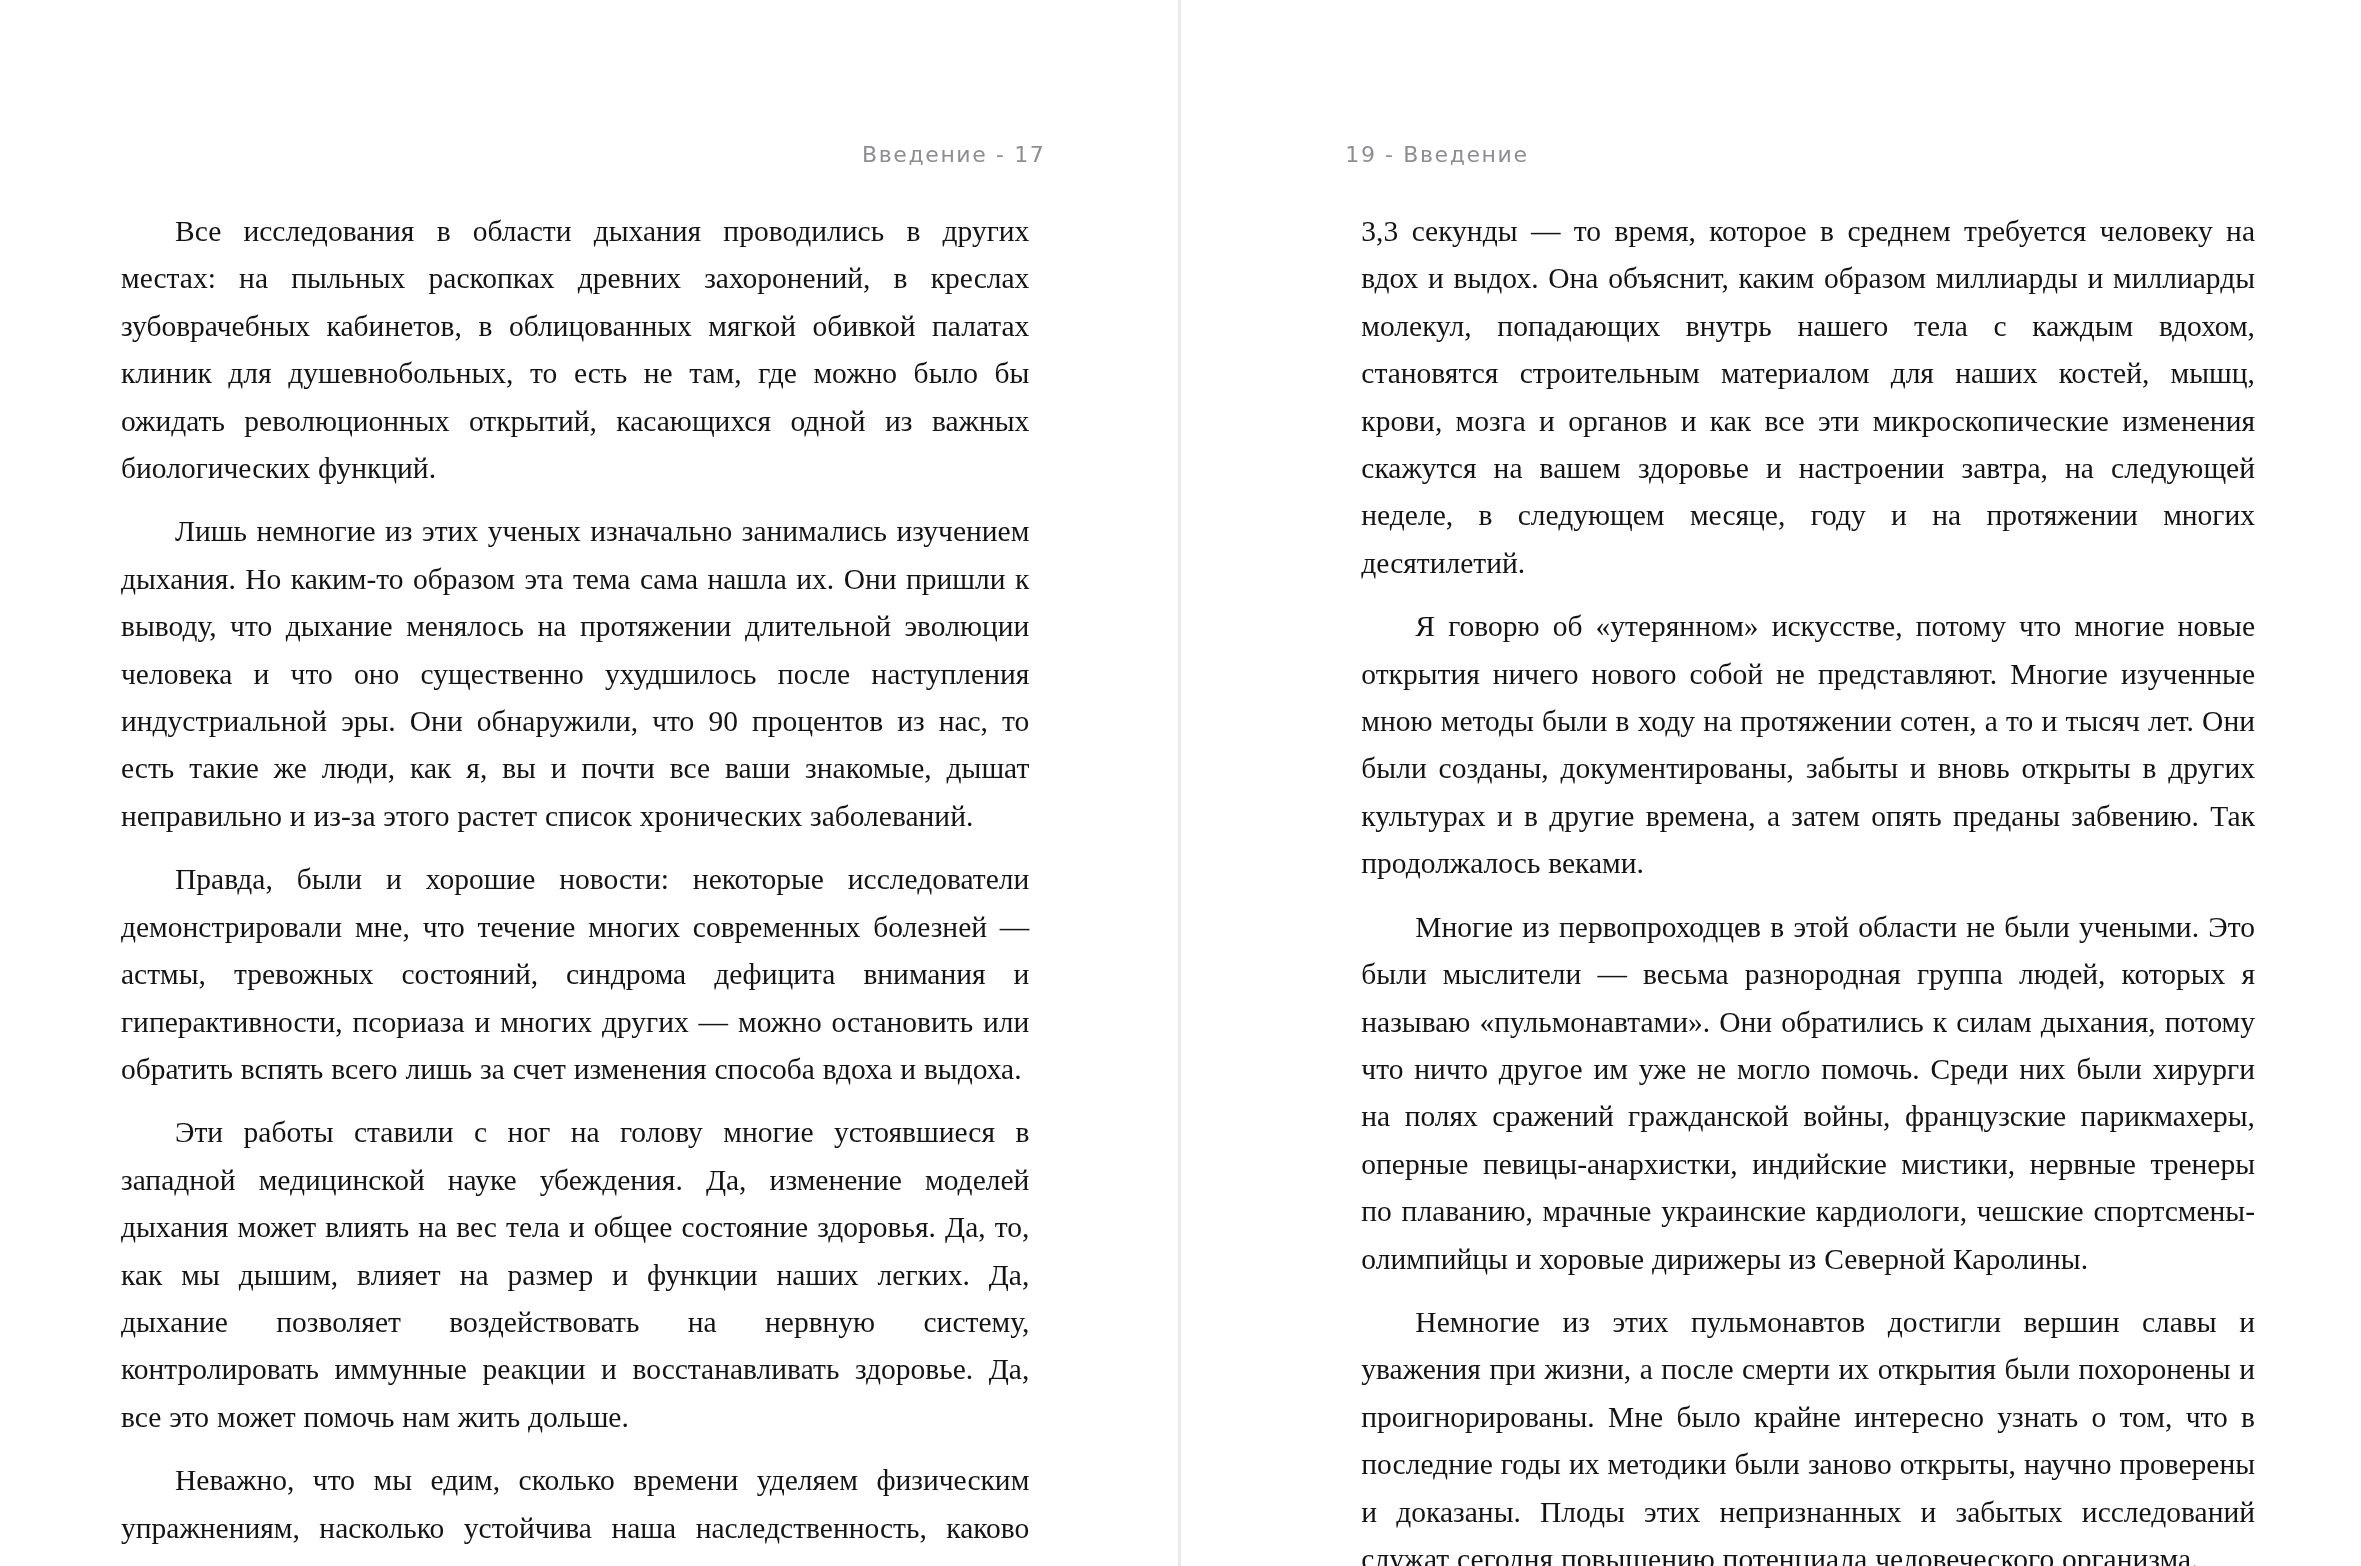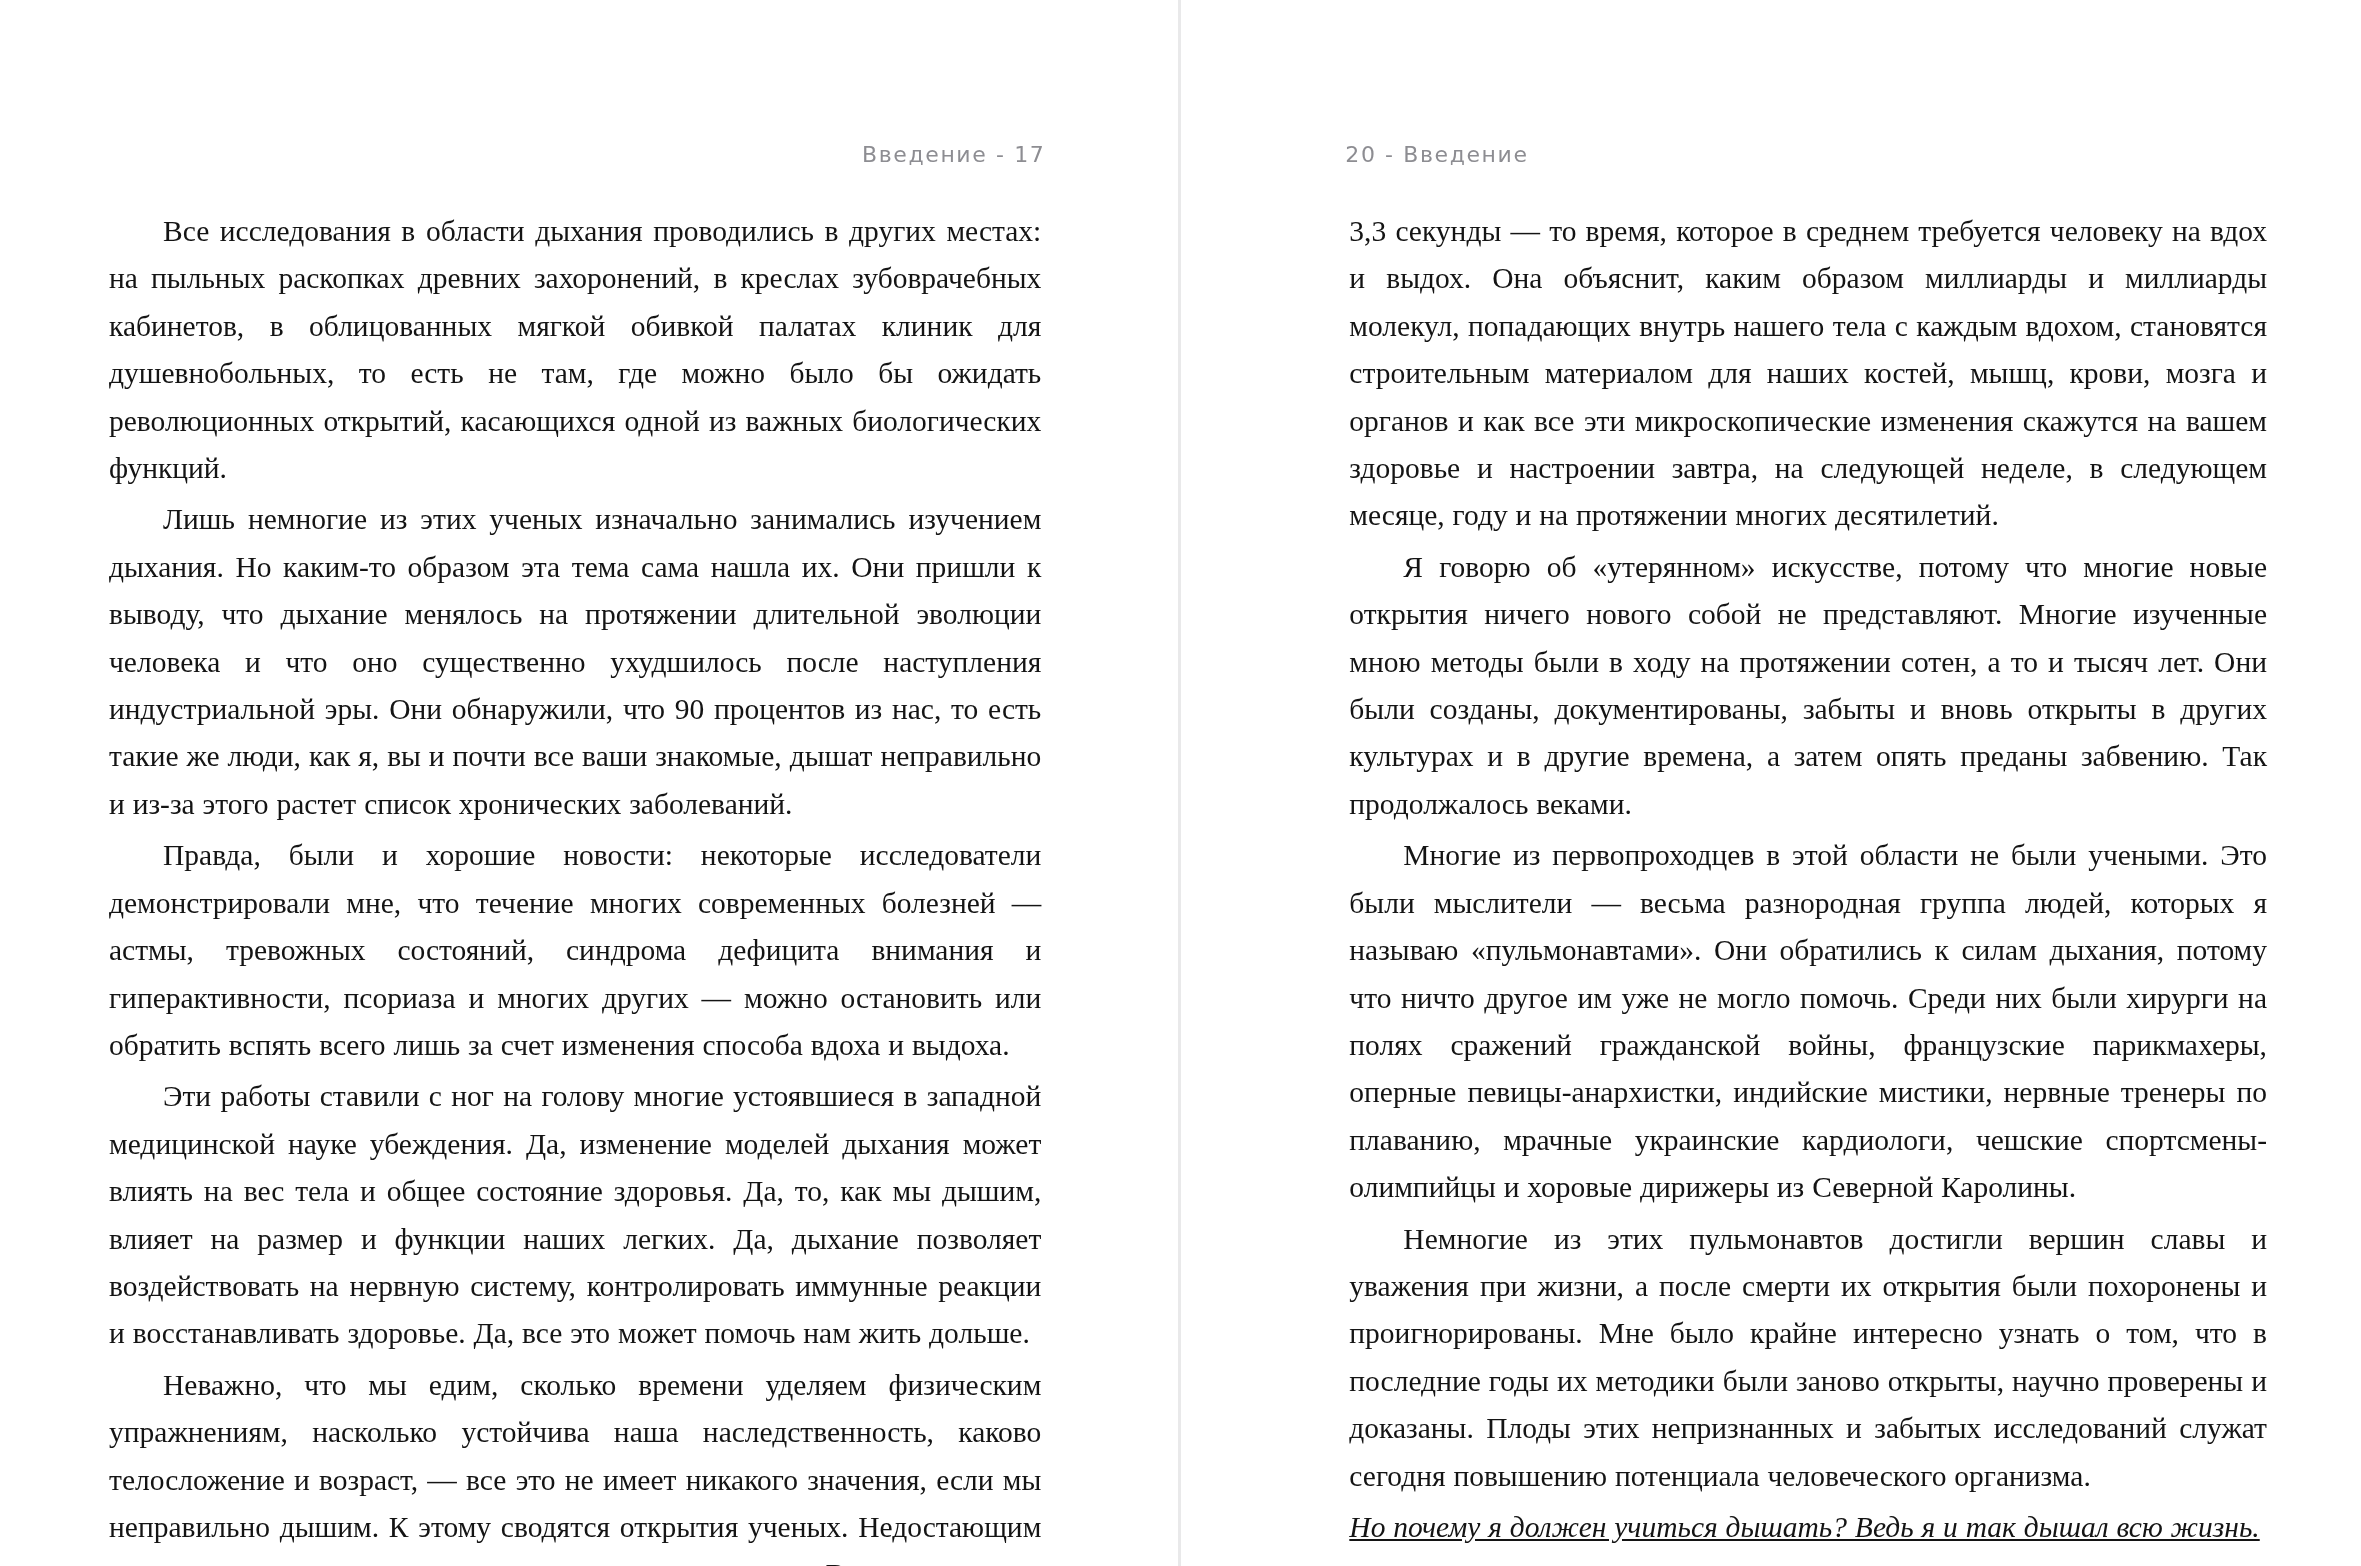--- a/index.html
+++ b/index.html
@@ -60,21 +60,21 @@
     white-space: nowrap;
   }
   .running-head.right-head { text-align: left; }
   .running-head.left-head  { text-align: right; }
 
   .body-col {
     margin-top: 36px;
   }
 
   p.para {
-    margin: 4px;
+    margin: 16px;
     font-size: 29.5px;
     line-height: 47.4px;
     text-align: justify;
     text-indent: 54px;
     -webkit-hyphens: none;
     hyphens: none;
     word-spacing: 0.5px;
   }
 
   p.para.noindent { text-indent: 0; }
@@ -107,21 +107,21 @@
 
       <p class="para">Эти работы ставили с ног на голову многие устоявшиеся в западной медицинской науке убеждения. Да, изменение моделей дыхания может влиять на вес тела и общее состояние здоровья. Да, то, как мы дышим, влияет на размер и функции наших легких. Да, дыхание позволяет воздействовать на нервную систему, контролировать иммунные реакции и восстанавливать здоровье. Да, все это может помочь нам жить дольше.</p>
 
       <p class="para">Неважно, что мы едим, сколько времени уделяем физическим упражнениям, насколько устойчива наша наследственность, каково телосложение и возраст, — все это не имеет никакого значения, если мы неправильно дышим. К этому сводятся открытия ученых. Недостающим столпом в здании нашего здоровья становится дыхание. Все начинается с него.</p>
 
     </div>
   </div>
 
   <div class="page page-right">
 
-    <div class="running-head right-head">20 - Введение</div>
+    <div class="running-head right-head">19 - Введение</div>
 
     <div class="body-col">
 
       <p class="para noindent">3,3 секунды — то время, которое в среднем требуется человеку на вдох и выдох. Она объяснит, каким образом миллиарды и миллиарды молекул, попадающих внутрь нашего тела с каждым вдохом, становятся строительным материалом для наших костей, мышц, крови, мозга и органов и как все эти микроскопические изменения скажутся на вашем здоровье и настроении завтра, на следующей неделе, в следующем месяце, году и на протяжении многих десятилетий.</p>
 
       <p class="para">Я говорю об «утерянном» искусстве, потому что многие новые открытия ничего нового собой не представляют. Многие изученные мною методы были в ходу на протяжении сотен, а то и тысяч лет. Они были созданы, документированы, забыты и вновь открыты в других культурах и в другие времена, а затем опять преданы забвению. Так продолжалось веками.</p>
 
       <p class="para">Многие из первопроходцев в этой области не были учеными. Это были мыслители — весьма разнородная группа людей, которых я называю «пульмонавтами». Они обратились к силам дыхания, потому что ничто другое им уже не могло помочь. Среди них были хирурги на полях сражений гражданской войны, французские парикмахеры, оперные певицы-анархистки, индийские мистики, нервные тренеры по плаванию, мрачные украинские кардиологи, чешские спортсмены-олимпийцы и хоровые дирижеры из Северной Каролины.</p>
 
       <p class="para">Немногие из этих пульмонавтов достигли вершин славы и уважения при жизни, а после смерти их открытия были похоронены и проигнорированы. Мне было крайне интересно узнать о том, что в последние годы их методики были заново открыты, научно проверены и доказаны. Плоды этих непризнанных и забытых исследований служат сегодня повышению потенциала человеческого организма.</p>

